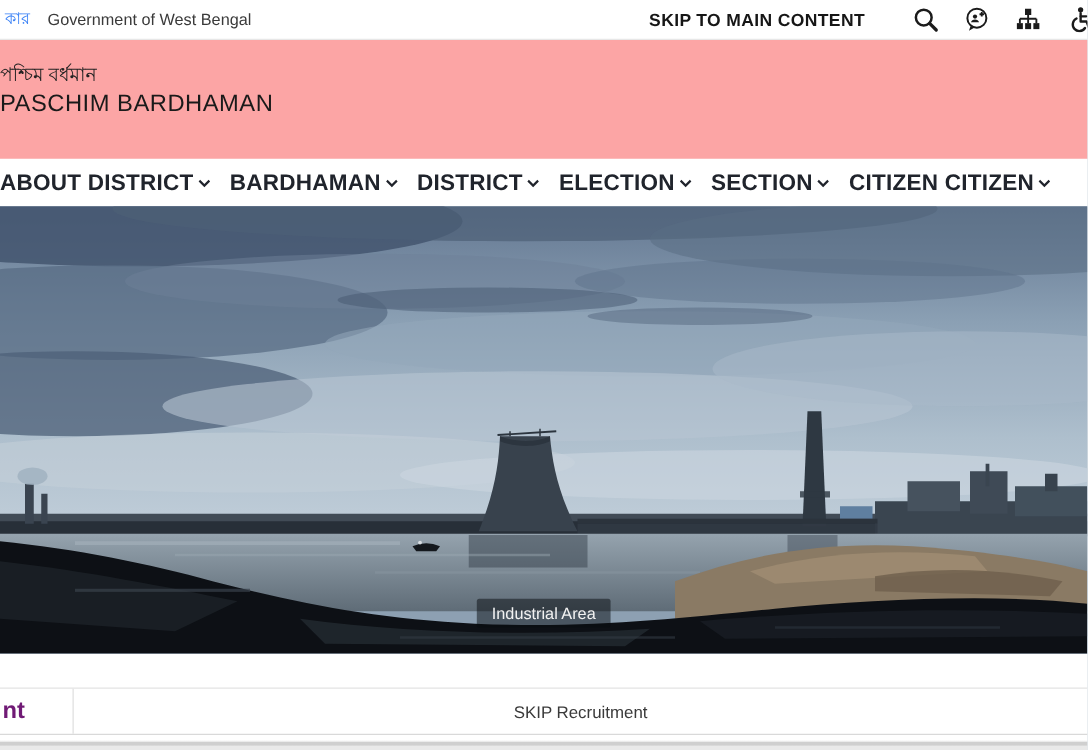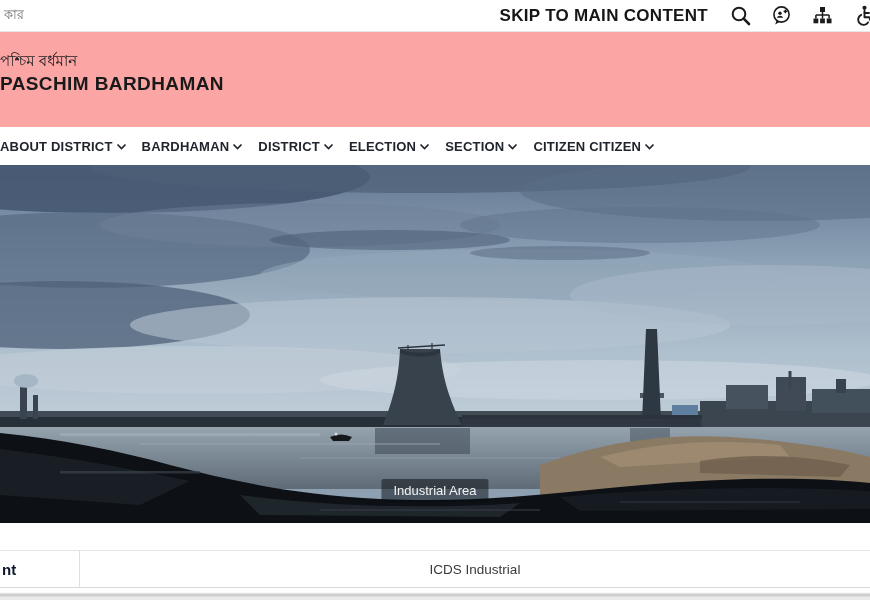--- a/index.html
+++ b/index.html
@@ -2,69 +2,70 @@
 <html><head>
 <meta charset="utf-8">
 <style>
   * { margin:0; padding:0; box-sizing:border-box; }
   html,body { width:870px; height:600px; overflow:hidden; background:#fff;
     font-family:"Liberation Sans", sans-serif; }
 
   
   .topbar { height:32px; display:flex; align-items:center; padding-left:4px;
     border-bottom:1px solid #e7e7e7; background:#fff; }
-  .topbar-lang { font-size:13px; color:#737373; margin-right:14px; }
+  .topbar-lang { font-size:13px; color:#3b82f6; margin-right:14px; }
   .topbar-govt { font-size:13px; color:#3a3a3a; }
   .topbar-right { margin-left:auto; display:flex; align-items:center; }
-  .skip-link { font-size:17px; font-weight:700; color:#161616; letter-spacing:.3px;
-    text-decoration:none; margin-right:2px; white-space:nowrap; cursor:pointer; }
+  .skip-link { font-size:14px; font-weight:700; color:#161616; letter-spacing:.3px;
+    text-decoration:none; margin-right:18px; white-space:nowrap; cursor:pointer; }
   .tb-icon { width:21px; height:21px; margin-left:20px; cursor:pointer; flex:0 0 auto; }
   .tb-icon svg { width:100%; height:100%; display:block; }
   .tb-icon.last { margin-right:-4px; }
 
   
   .header { height:95px; background:#fca5a5; position:relative; }
   .site-title { position:absolute; left:0; top:20px; }
   .site-title-bn { font-size:15px; color:#222; line-height:1.25; }
-  .site-title-en { font-size:19px; font-weight:700; color:#1a1a1a; letter-spacing:.4px;
+  .site-title-en { font-size:19px; font-weight:400; color:#1a1a1a; letter-spacing:.4px;
     line-height:1.4; }
 
   
   .nav { height:38px; display:flex; align-items:center; background:#fff; }
   .nav-item { display:flex; align-items:center; margin-right:15px; cursor:pointer;
-    font-size:13px; font-weight:700; color:#20242c; letter-spacing:.2px;
+    font-size:18px; font-weight:700; color:#20242c; letter-spacing:.2px;
     white-space:nowrap; text-decoration:none; }
   .nav-item .chev { margin-left:3px; display:inline-flex; }
 
   
   .hero { position:relative; height:358px; overflow:hidden; background:#8da0b2;padding-left:36px; }
   .hero svg.scene { position:absolute; inset:0; width:100%; height:100%; display:block; }
   .hero-caption { position:absolute; left:50%; transform:translateX(-50%); bottom:21px;
     background:rgba(8,12,16,0.5); color:#f2f2f2; font-size:13px; padding:4px 12px;
     border-radius:2px; white-space:nowrap; }
 
   
   .gap { height:27px; background:#fff; }
   .ticker { height:38px; display:flex; background:#fff;
     border-top:1px solid #e3e3e3; border-bottom:1px solid #d9d9d9; }
-  .ticker-label { width:80px; display:flex; align-items:center; padding-left:2px;
-    font-size:15px; font-weight:700; color:#0f172a; border-right:1px solid #e0e0e0; }
+  .ticker-label { width:59px; display:flex; align-items:center; padding-left:2px;
+    font-size:19px; font-weight:700; color:#701a75; border-right:1px solid #e0e0e0; }
   .ticker-body { flex:1; display:flex; align-items:center; justify-content:center; }
   .ticker-link { font-size:13.5px; color:#3a3a3a; text-decoration:none; cursor:pointer; }
 
   
   .bottom-strip { height:12px;
     background:linear-gradient(#ffffff 0px, #ffffff 4px, #f2f2f2 5px,
       #cfcfcf 6px, #cfcfcf 8px, #e9e9e9 9px, #e9e9e9 100%); }
 </style>
 </head>
 <body>
 
 <div class="topbar">
   <span class="topbar-lang">কার</span>
+  <span class="topbar-govt">Government of West Bengal</span>
   <div class="topbar-right">
     <a class="skip-link">SKIP TO MAIN CONTENT</a>
 
     <span class="tb-icon">
       <svg viewBox="0 0 21 21">
         <circle cx="9" cy="9" r="6.3" fill="none" stroke="#1b1b1b" stroke-width="2"></circle>
         <line x1="13.7" y1="13.7" x2="19" y2="19" stroke="#1b1b1b" stroke-width="2.6" stroke-linecap="round"></line>
       </svg>
     </span>
 
@@ -245,17 +246,17 @@
   </svg>
 
   <div class="hero-caption">Industrial Area</div>
 </div>
 
 <div class="gap"></div>
 
 <div class="ticker">
   <div class="ticker-label">nt</div>
   <div class="ticker-body">
-    <a class="ticker-link">ICDS Industrial</a>
+    <a class="ticker-link">SKIP Recruitment</a>
   </div>
 </div>
 
 <div class="bottom-strip"></div>
 
 </body></html>

